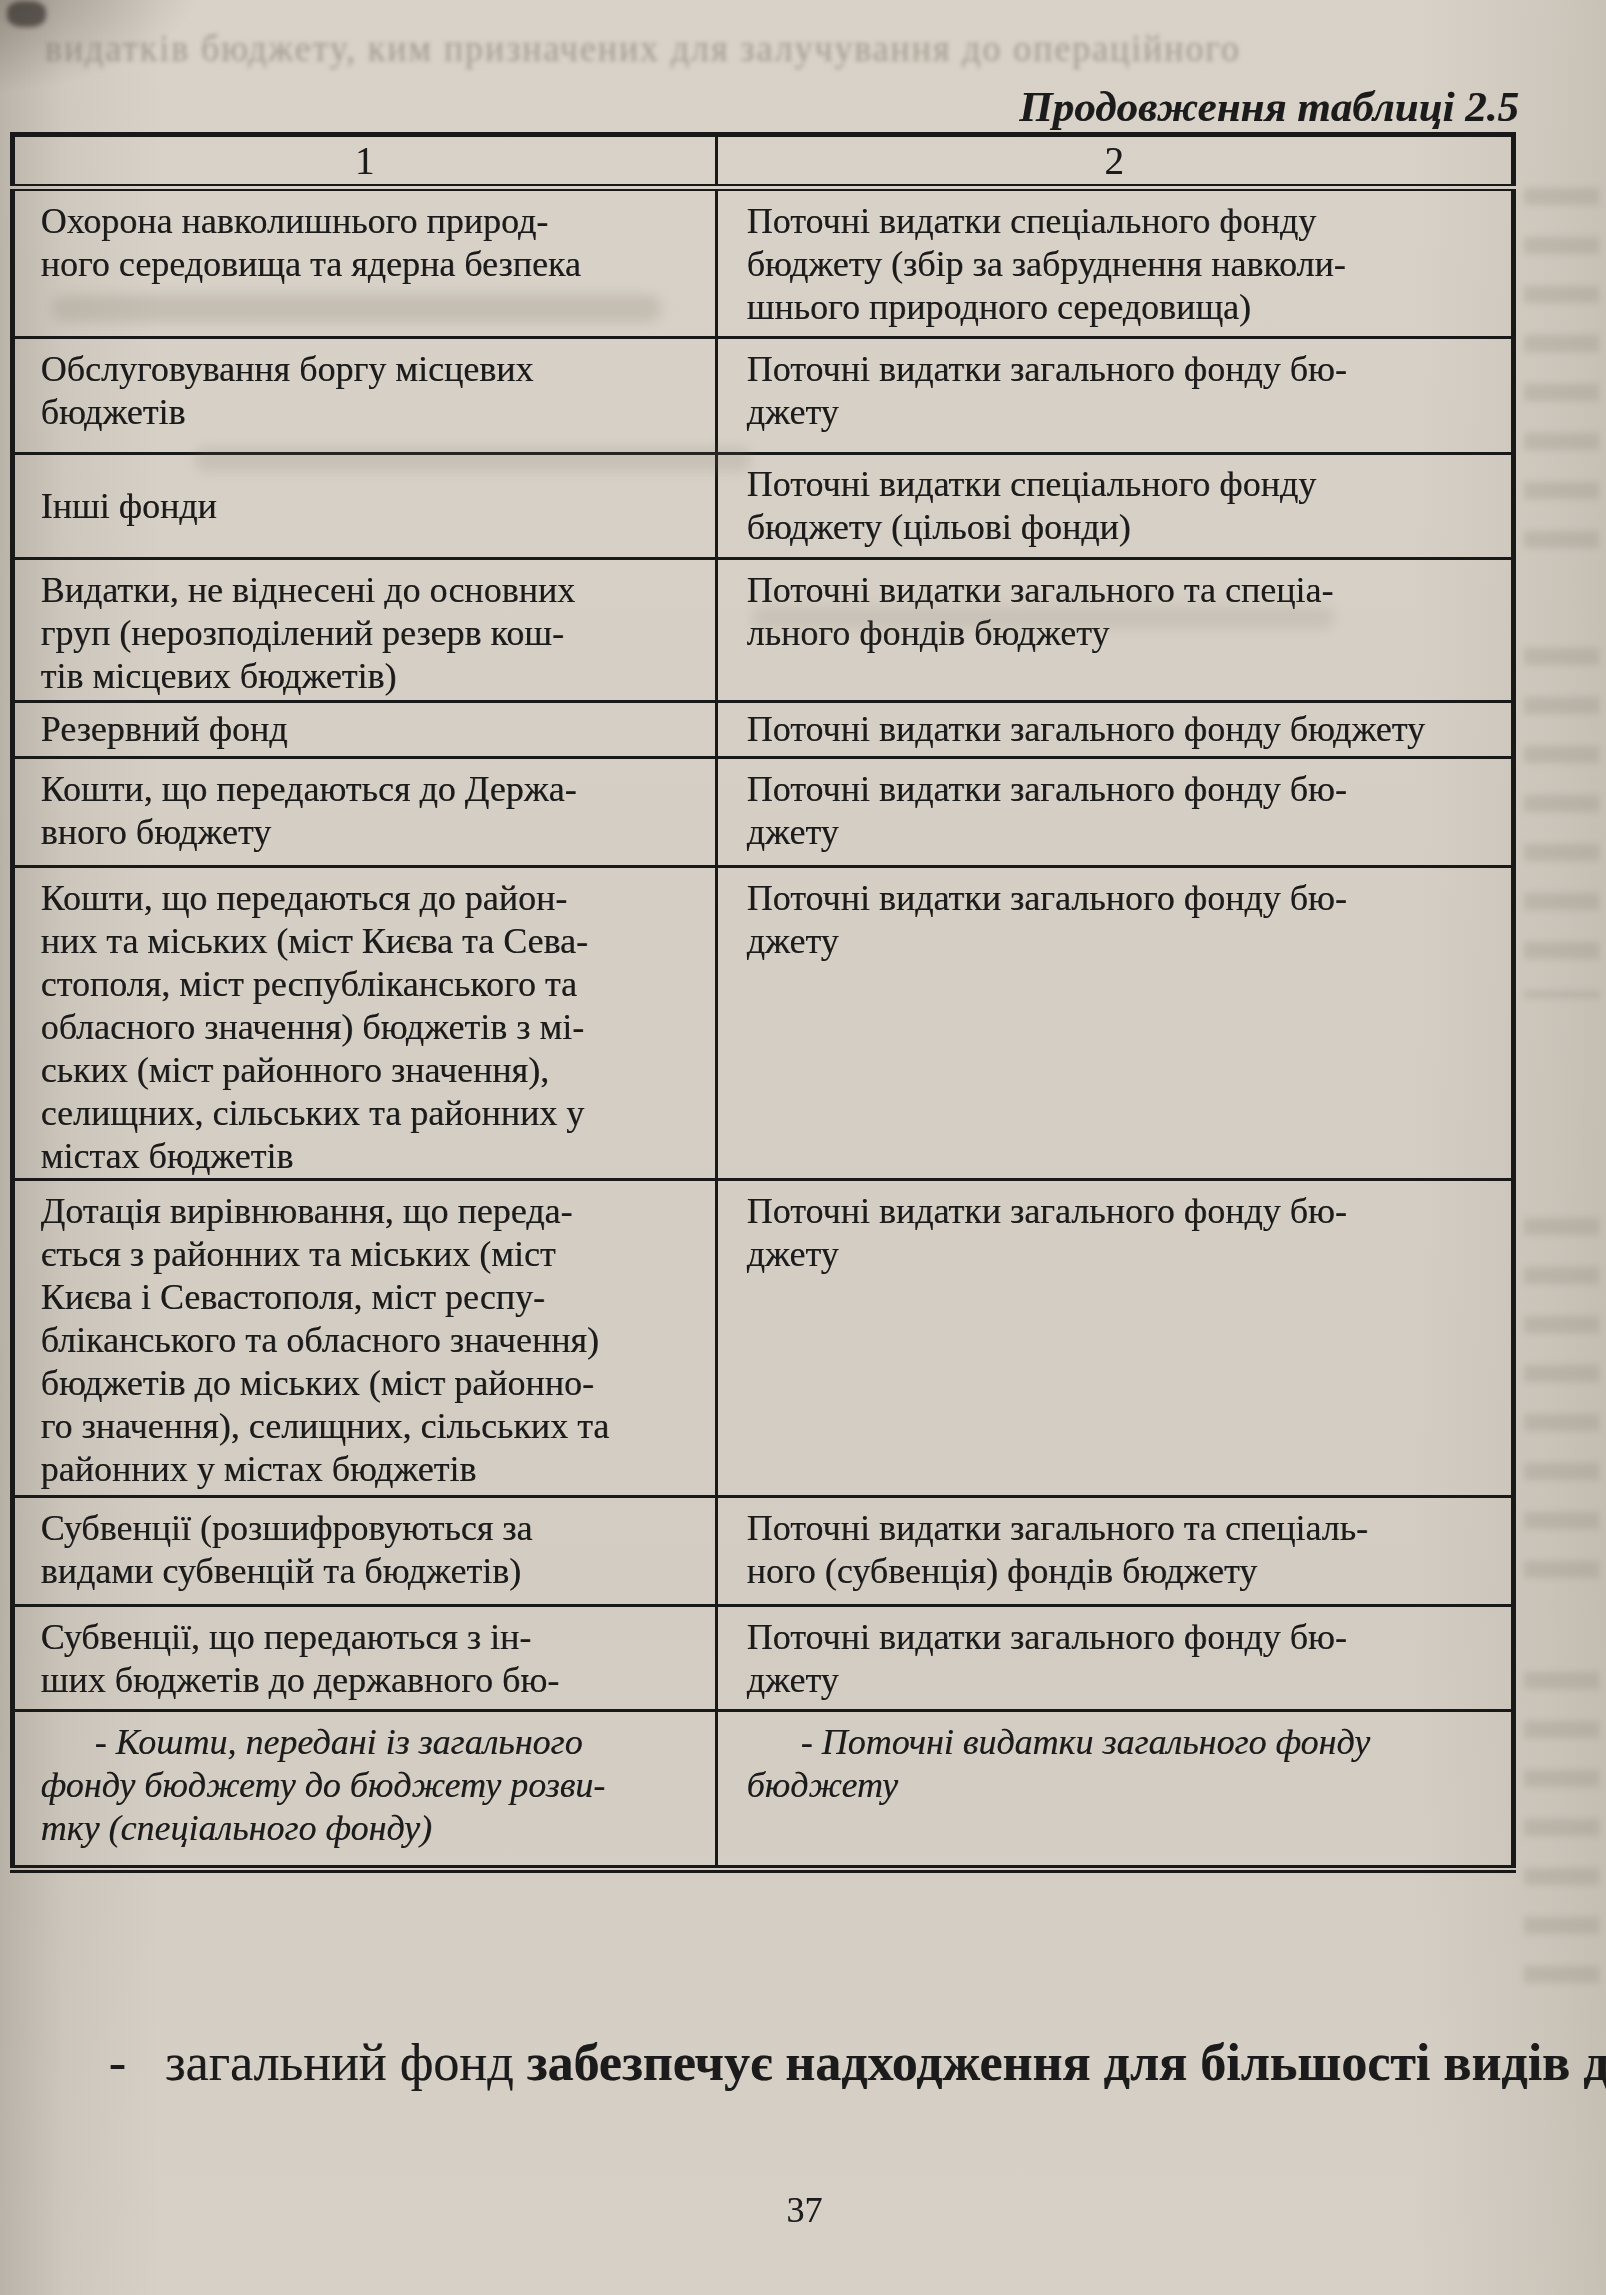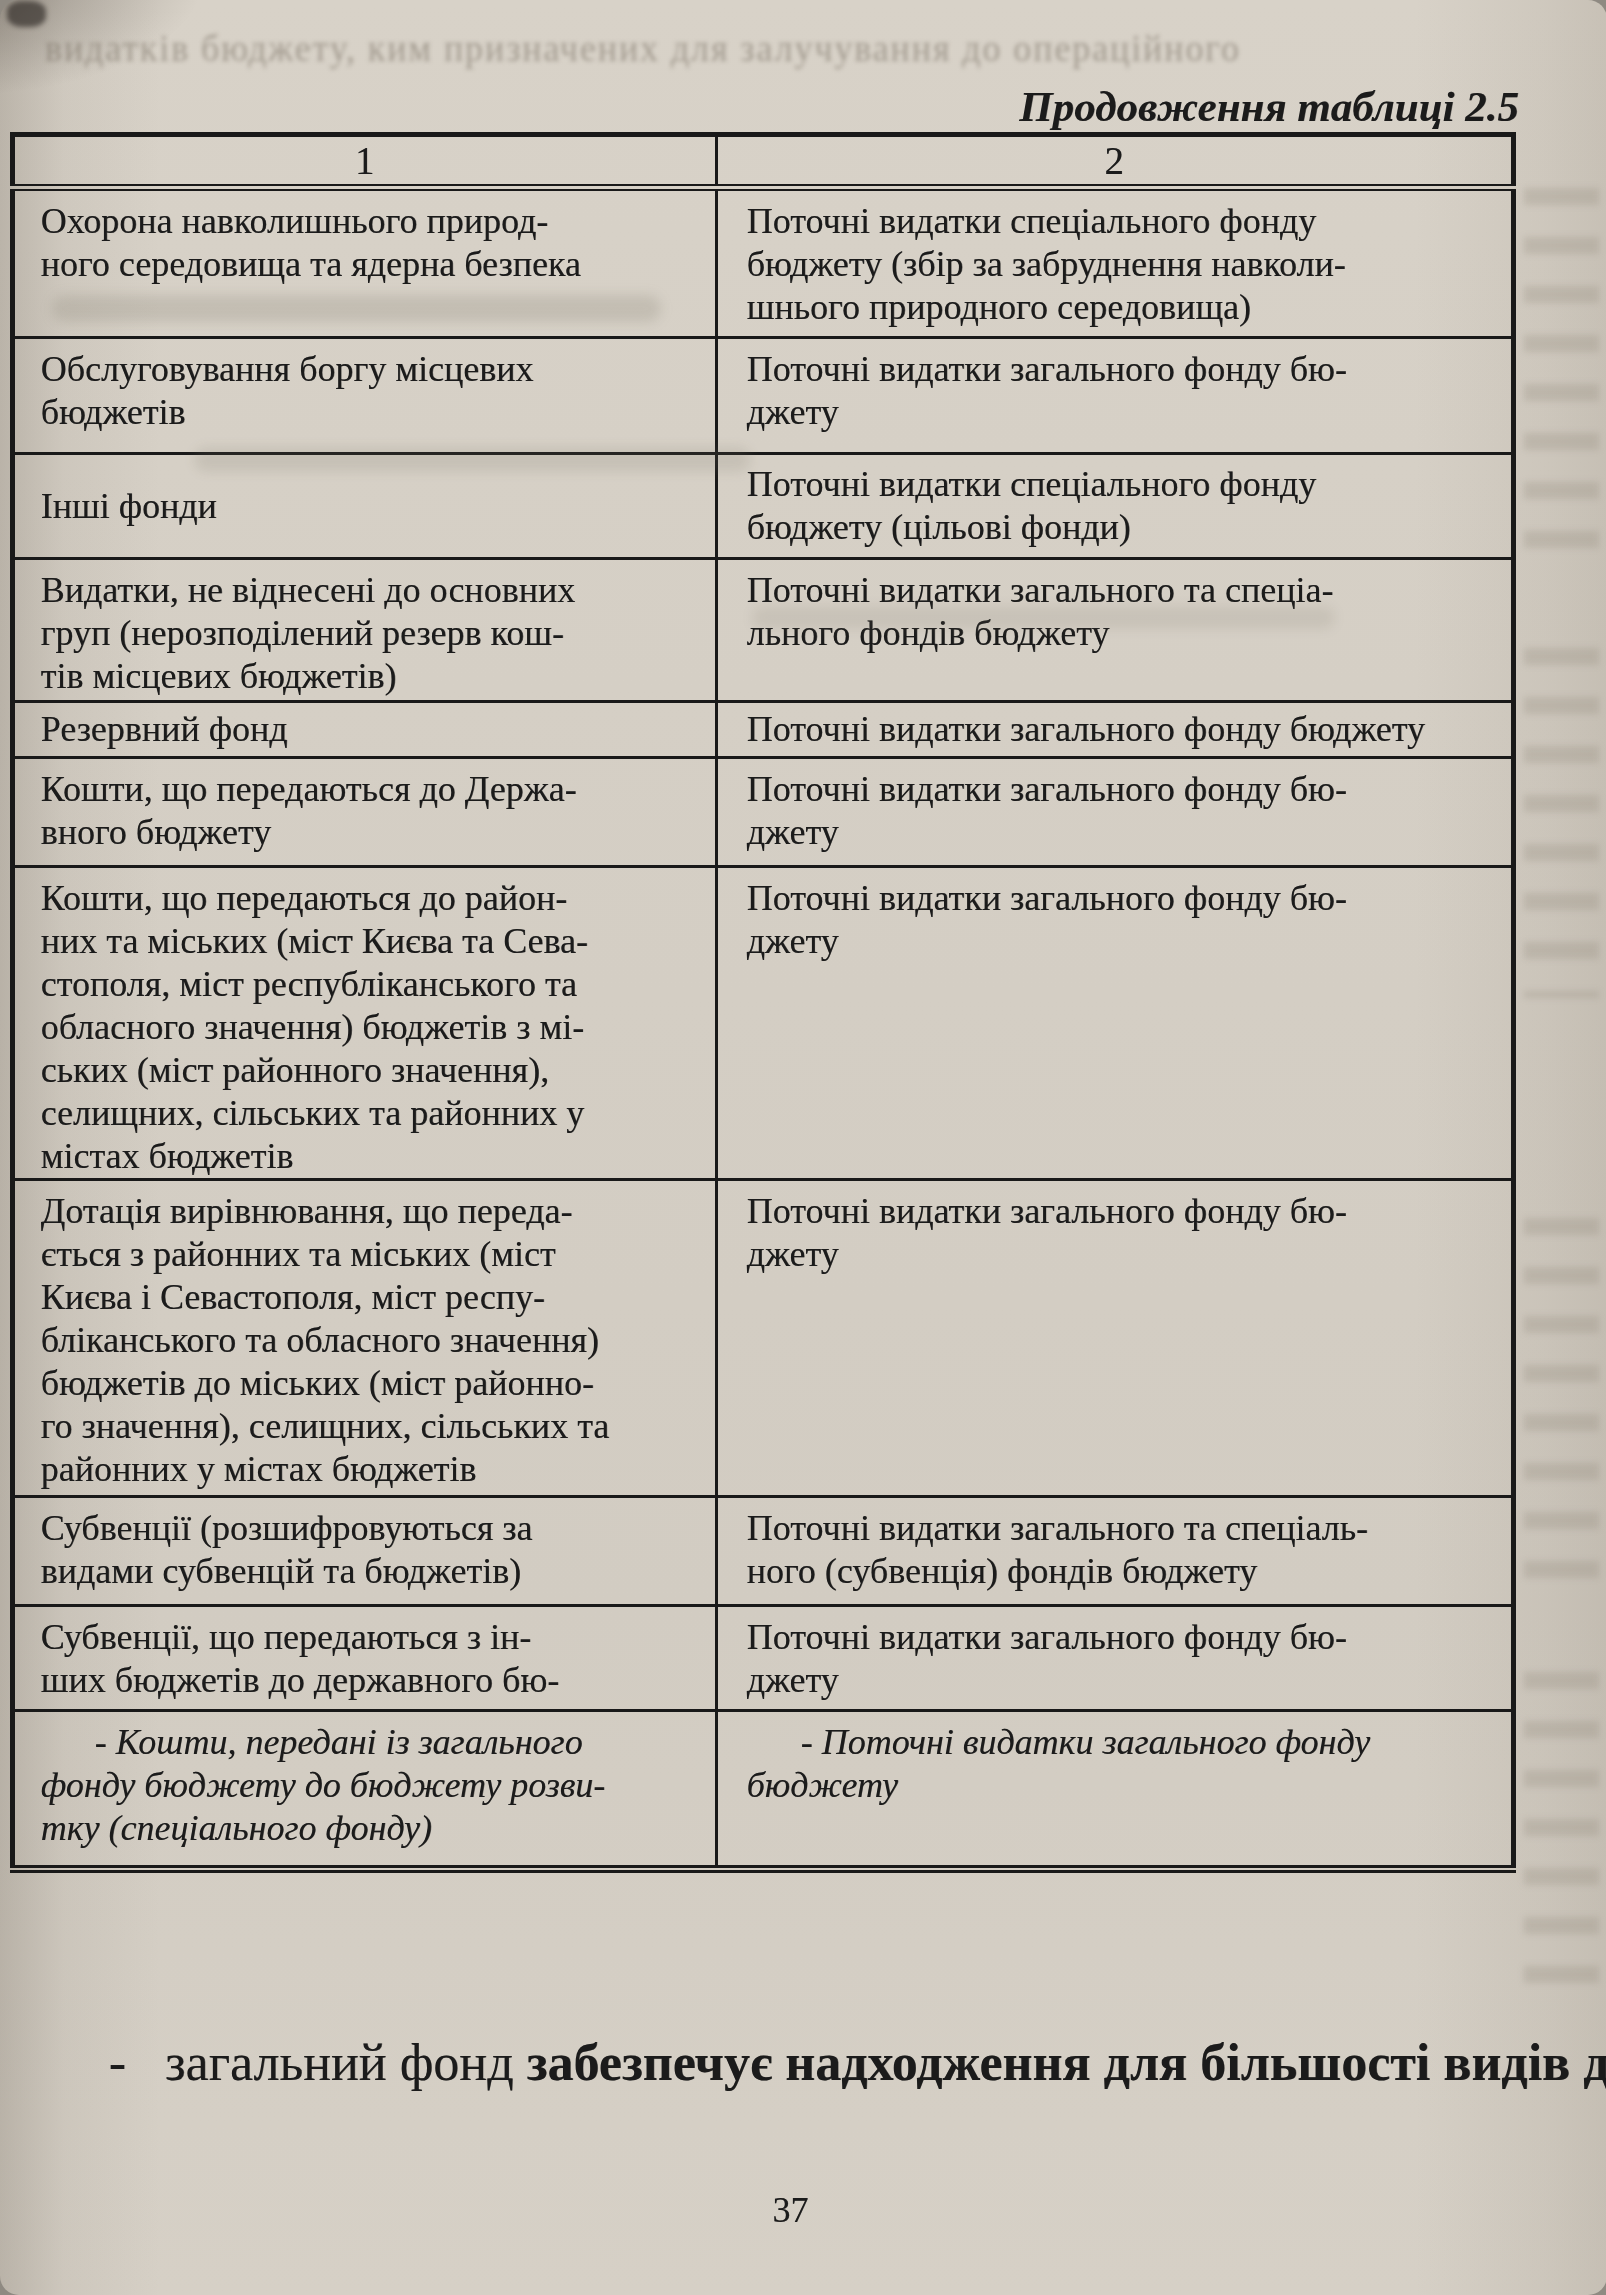--- a/index.html
+++ b/index.html
@@ -6,21 +6,20 @@
   .page{
     position:relative;
     width:1607px;height:2295px;
     overflow:hidden;
     font-family:"Liberation Serif", serif;
     color:#1b1b1b;
     background:
       radial-gradient(ellipse 337px 168px at -2% -1%, rgba(60,52,44,0.40), rgba(60,52,44,0) 70%),
       linear-gradient(90deg, rgba(105,96,84,0.26) 0%, rgba(105,96,84,0.08) 4%, rgba(0,0,0,0) 10%, rgba(0,0,0,0) 88%, rgba(125,115,100,0.10) 96%, rgba(125,115,100,0.18) 100%),
       linear-gradient(180deg, #d8d2c8 0%, #d5cfc5 30%, #d2ccc2 70%, #d6d0c6 100%);
-    border-radius: 19px;
   }
   .ghost-top{
     position:absolute;top:27px;left:45px;width:1555px;
     font-size:36px;letter-spacing:1.9px;white-space:pre;
     color:rgba(118,110,96,0.55);
     filter:blur(1.9px);
     transform:scaleY(1.05);
   }
   .corner-blob{
     position:absolute;top:1.3px;left:6.5px;width:39px;height:26px;
@@ -71,20 +70,21 @@
     font-size:52px;line-height:43px;
     text-shadow:0.4px 0.2px 0 rgba(25,25,25,0.5);
   }
   .footer .fl1{padding-left:97px;white-space:pre;}
   .footer .fl2{white-space:pre;}
   .fb{font-weight:700;}
   .pagenum{
     position:absolute;top:2189px;left:0;width:1581px;
     text-align:center;font-size:36px;
     text-shadow:0.3px 0.2px 0 rgba(25,25,25,0.5);
+    padding-left:14px;
   }
   .smudge{
     position:absolute;background:rgba(122,113,98,0.20);
     filter:blur(5.8px);border-radius:15.5px;pointer-events:none;
   }
   .sm1{top:295px;left:52px;width:609px;height:27px;}
   .sm2{top:447px;left:194px;width:557px;height:24.6px;opacity:.8;}
   .sm3{top:606px;left:752px;width:583px;height:23px;opacity:.7;}
   .rm{
     position:absolute;left:1524px;width:75px;

